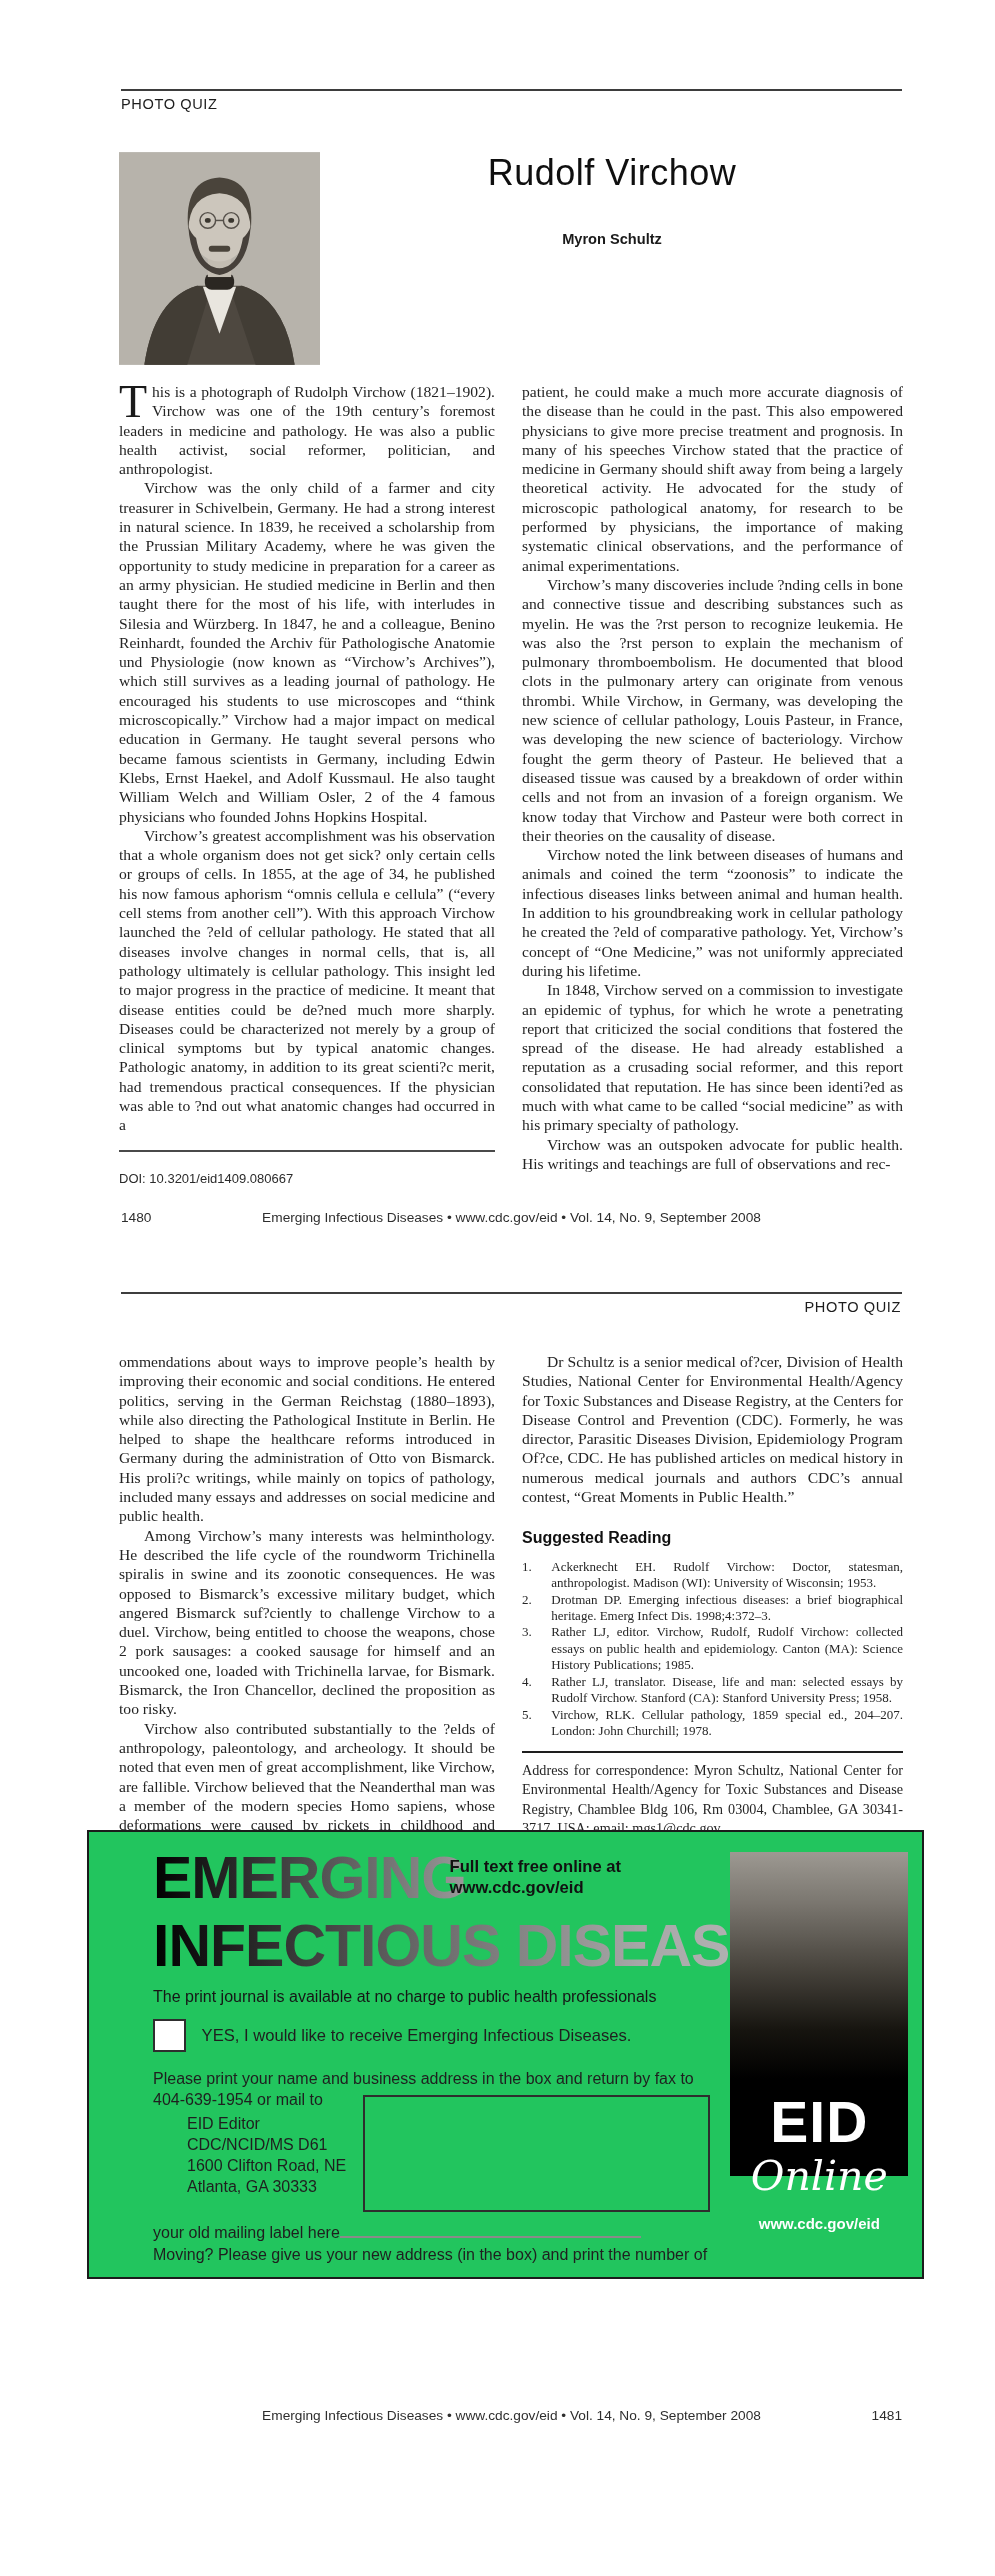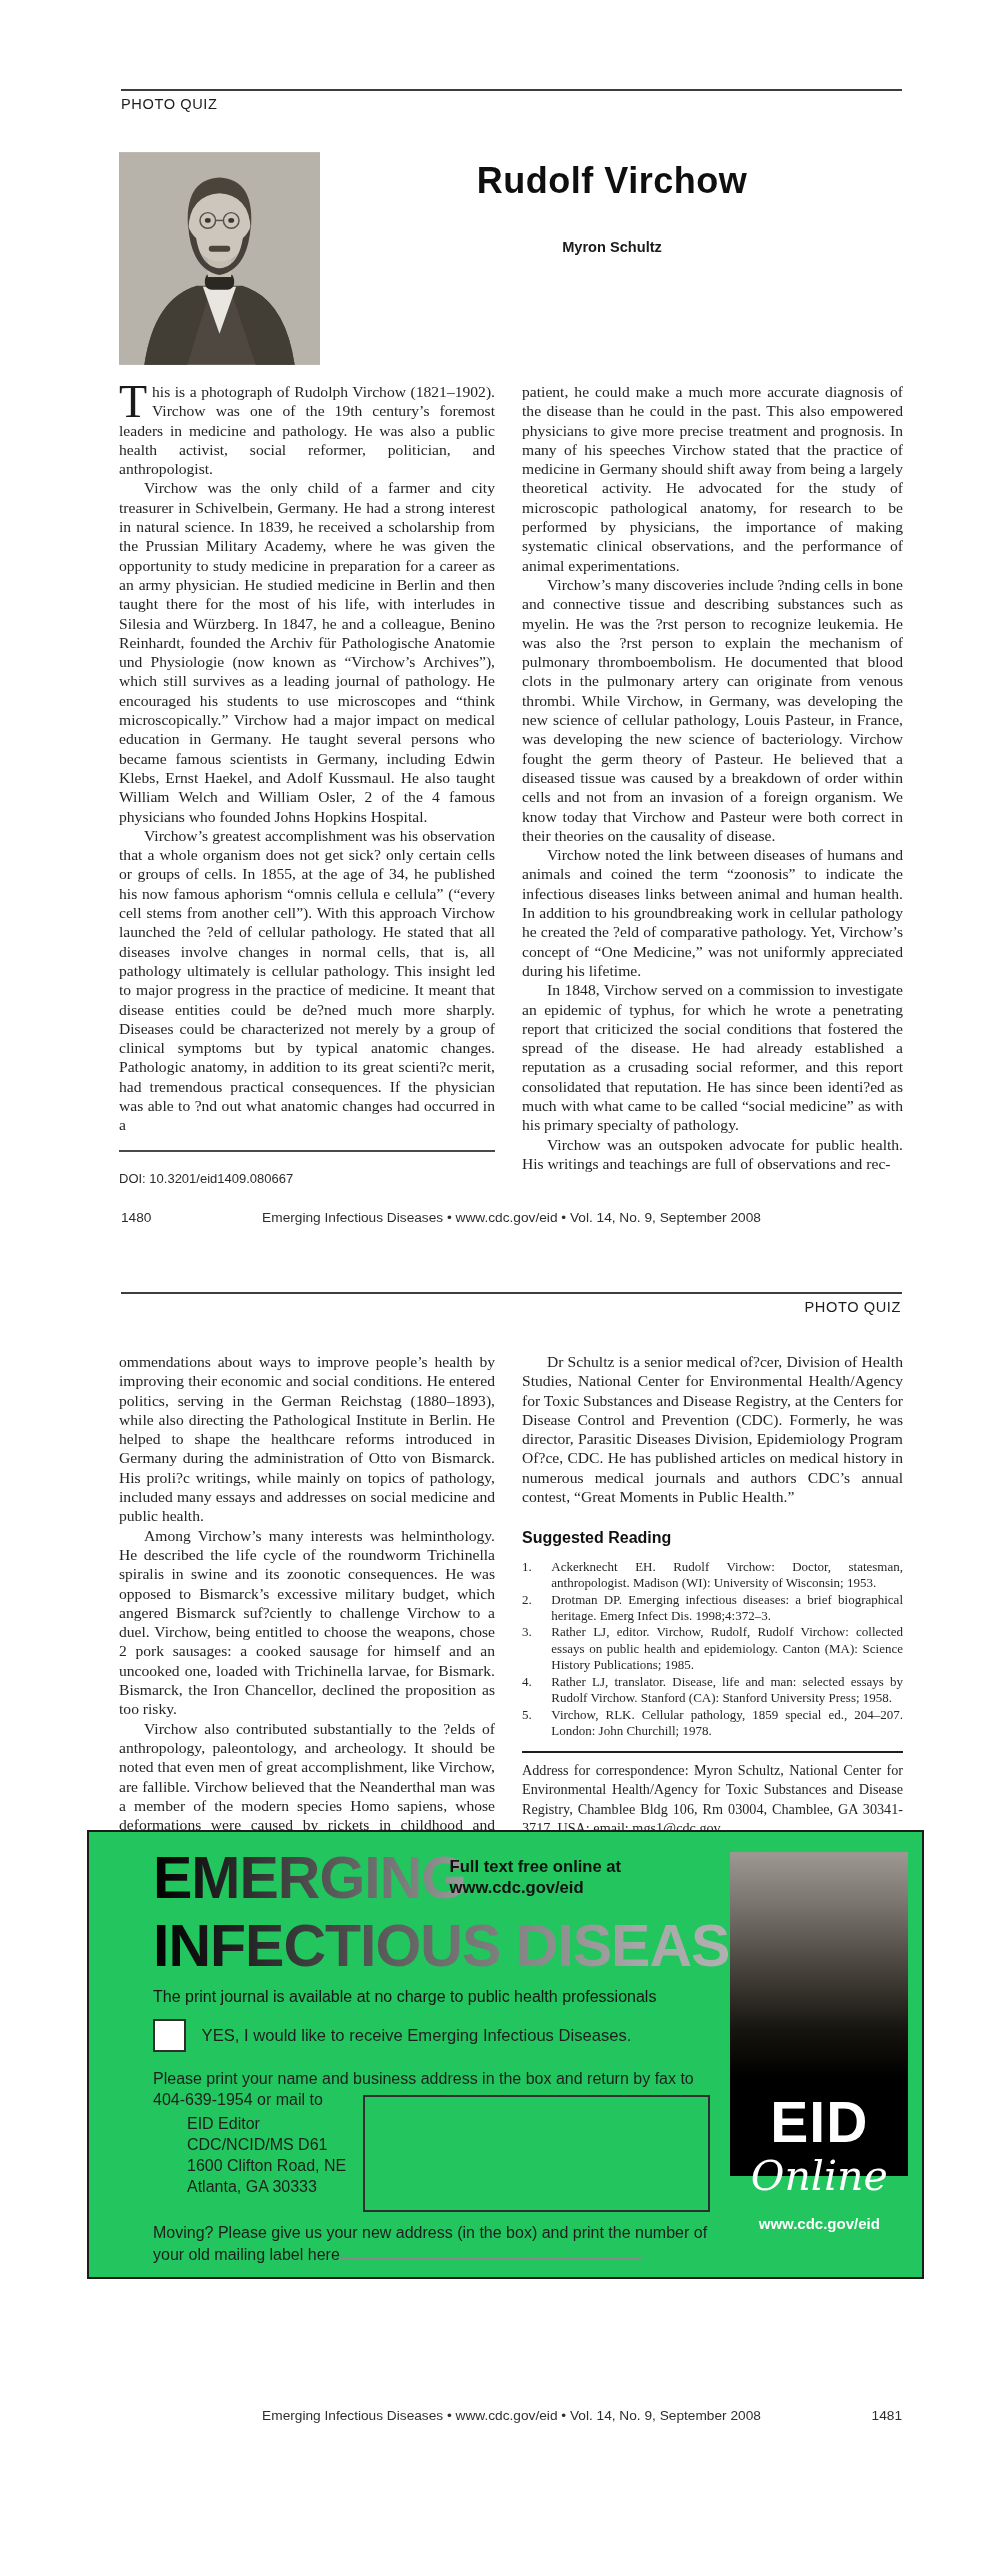--- a/index.html
+++ b/index.html
@@ -8,21 +8,21 @@
     font-family:"Liberation Serif", serif; color:#212121; overflow:hidden;
   }
   .hrule { position:absolute; height:2px; background:#3d3d3d; }
   .kicker {
     position:absolute; font-family:"Liberation Sans", sans-serif;
     font-size:14.6px; letter-spacing:0.6px; color:#1d1d1d;
   }
   
   .title-block { position:absolute; left:322px; top:152px; width:580px; text-align:center;
     font-family:"Liberation Sans", sans-serif; }
-  .article-title { margin:8px; font-size:36px; font-weight:bold; color:#0f0f0f; letter-spacing:0.5px; }
+  .article-title { margin:0; font-size:36px; font-weight:normal; color:#0f0f0f; letter-spacing:0.5px; }
   .byline { margin-top:37px; font-size:14.6px; font-weight:bold; color:#1a1a1a; }
   
   .portrait { position:absolute; left:119px; top:152px; width:201px; height:213px; }
   
   .col {
     position:absolute; width:376px; font-size:15.6px; line-height:19.3px;
     text-align:justify; color:#242424;
   }
   .col p { margin:0; text-indent:25px; }
   .col p.flush { text-indent:0; }
@@ -214,22 +214,22 @@
     <div class="mail-addr">
       <div>EID Editor</div>
       <div>CDC/NCID/MS D61</div>
       <div>1600 Clifton Road, NE</div>
       <div>Atlanta, GA 30333</div>
     </div>
 
     <div class="addr-entry-box"></div>
 
     <div class="moving">
+      <div><span>your old mailing label here</span><span class="label-line"></span></div>
       <div>Moving? Please give us your new address (in the box) and print the number of</div>
-      <div><span>your old mailing label here</span><span class="label-line"></span></div>
     </div>
 
     <div class="eid-panel">
       <div class="eid-big">EID</div>
       <div class="eid-online">Online</div>
       <div class="eid-url">www.cdc.gov/eid</div>
     </div>
   </div>
 
   <div class="footer" style="top:2408px;">

